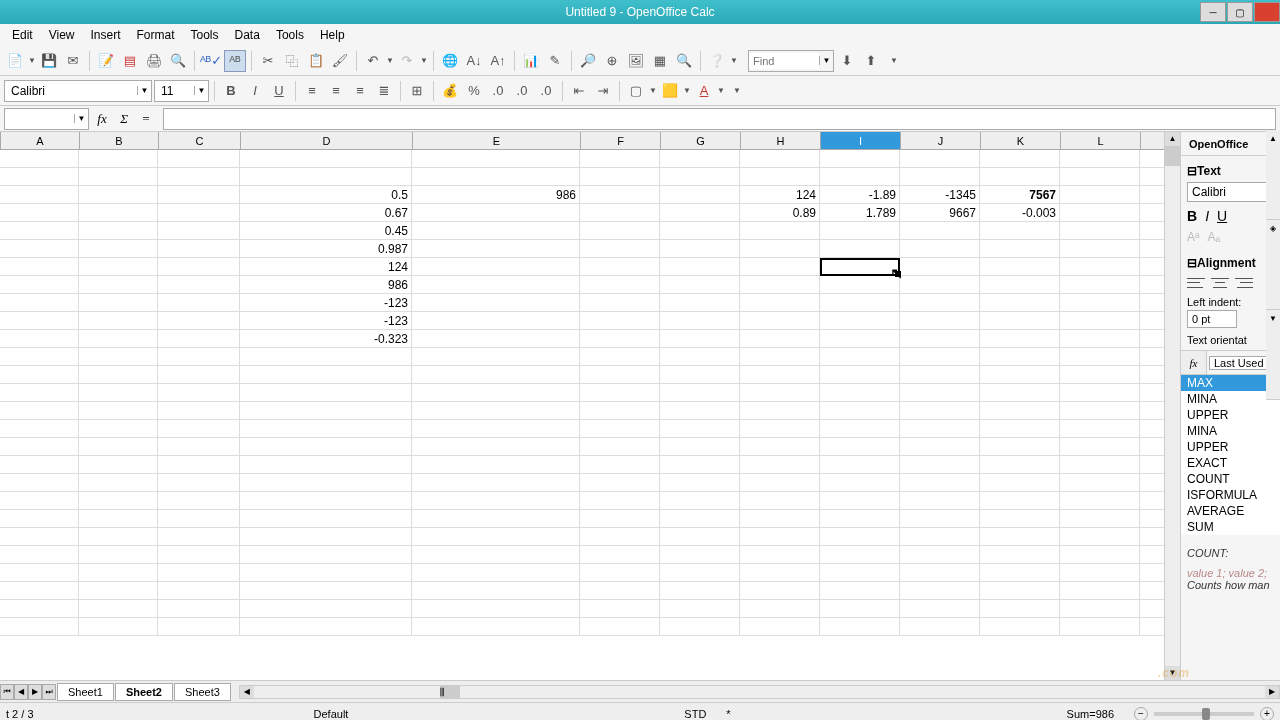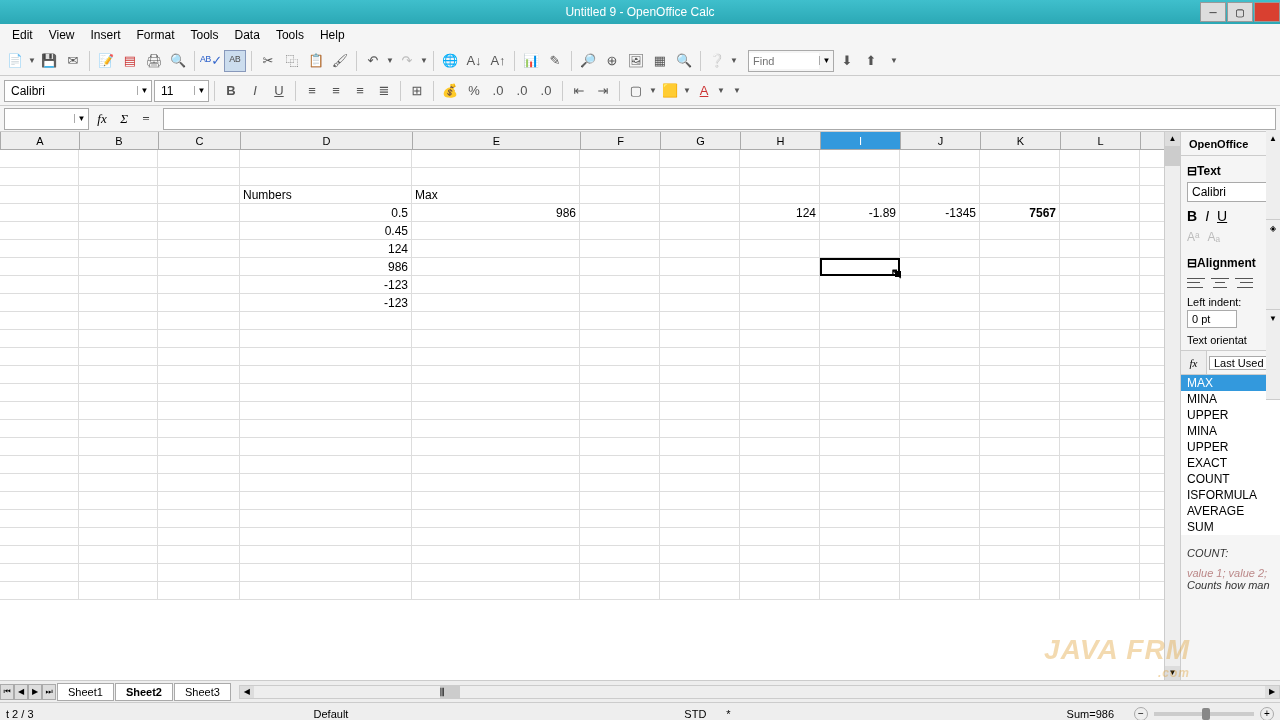--- a/index.html
+++ b/index.html
@@ -271,62 +271,76 @@
           <div class="cell" style="width: 80px;"></div>
           <div class="cell" style="width: 80px;"></div>
           <div class="cell" style="width: 80px;"></div>
           <div class="cell" style="width: 80px;"></div>
           <div class="cell" style="width: 80px;"></div>
         </div>
         <div class="row">
           <div class="cell" style="width: 79px;"></div>
           <div class="cell" style="width: 79px;"></div>
           <div class="cell" style="width: 82px;"></div>
-          <div class="cell" style="width: 172px;">Numbers</div>
-          <div class="cell" style="width: 168px;">Max</div>
-          <div class="cell" style="width: 80px;"></div>
-          <div class="cell" style="width: 80px;"></div>
-          <div class="cell" style="width: 80px;"></div>
-          <div class="cell" style="width: 80px;"></div>
-          <div class="cell" style="width: 80px;"></div>
-          <div class="cell" style="width: 80px;"></div>
-          <div class="cell" style="width: 80px;"></div>
-        </div>
-        <div class="row">
-          <div class="cell" style="width: 79px;"></div>
-          <div class="cell" style="width: 79px;"></div>
-          <div class="cell" style="width: 82px;"></div>
           <div class="cell right" style="width: 172px;">0.5</div>
           <div class="cell right" style="width: 168px;">986</div>
           <div class="cell" style="width: 80px;"></div>
           <div class="cell" style="width: 80px;"></div>
           <div class="cell right" style="width: 80px;">124</div>
           <div class="cell right" style="width: 80px;">-1.89</div>
           <div class="cell right" style="width: 80px;">-1345</div>
           <div class="cell right" style="width: 80px; font-weight: bold;">7567</div>
           <div class="cell" style="width: 80px;"></div>
         </div>
         <div class="row">
           <div class="cell" style="width: 79px;"></div>
           <div class="cell" style="width: 79px;"></div>
           <div class="cell" style="width: 82px;"></div>
+          <div class="cell right" style="width: 172px;">0.67</div>
+          <div class="cell" style="width: 168px;"></div>
+          <div class="cell" style="width: 80px;"></div>
+          <div class="cell" style="width: 80px;"></div>
+          <div class="cell right" style="width: 80px;">0.89</div>
+          <div class="cell right" style="width: 80px;">1.789</div>
+          <div class="cell right" style="width: 80px;">9667</div>
+          <div class="cell right" style="width: 80px;">-0.003</div>
+          <div class="cell" style="width: 80px;"></div>
+        </div>
+        <div class="row">
+          <div class="cell" style="width: 79px;"></div>
+          <div class="cell" style="width: 79px;"></div>
+          <div class="cell" style="width: 82px;"></div>
           <div class="cell right" style="width: 172px;">0.45</div>
           <div class="cell" style="width: 168px;"></div>
           <div class="cell" style="width: 80px;"></div>
           <div class="cell" style="width: 80px;"></div>
           <div class="cell" style="width: 80px;"></div>
           <div class="cell" style="width: 80px;"></div>
           <div class="cell" style="width: 80px;"></div>
           <div class="cell" style="width: 80px;"></div>
           <div class="cell" style="width: 80px;"></div>
         </div>
         <div class="row">
           <div class="cell" style="width: 79px;"></div>
           <div class="cell" style="width: 79px;"></div>
           <div class="cell" style="width: 82px;"></div>
+          <div class="cell right" style="width: 172px;">0.987</div>
+          <div class="cell" style="width: 168px;"></div>
+          <div class="cell" style="width: 80px;"></div>
+          <div class="cell" style="width: 80px;"></div>
+          <div class="cell" style="width: 80px;"></div>
+          <div class="cell" style="width: 80px;"></div>
+          <div class="cell" style="width: 80px;"></div>
+          <div class="cell" style="width: 80px;"></div>
+          <div class="cell" style="width: 80px;"></div>
+        </div>
+        <div class="row">
+          <div class="cell" style="width: 79px;"></div>
+          <div class="cell" style="width: 79px;"></div>
+          <div class="cell" style="width: 82px;"></div>
           <div class="cell right" style="width: 172px;">124</div>
           <div class="cell" style="width: 168px;"></div>
           <div class="cell" style="width: 80px;"></div>
           <div class="cell" style="width: 80px;"></div>
           <div class="cell" style="width: 80px;"></div>
           <div class="cell" style="width: 80px;"></div>
           <div class="cell" style="width: 80px;"></div>
           <div class="cell" style="width: 80px;"></div>
           <div class="cell" style="width: 80px;"></div>
         </div>
@@ -356,20 +370,34 @@
           <div class="cell" style="width: 80px;"></div>
           <div class="cell" style="width: 80px;"></div>
           <div class="cell" style="width: 80px;"></div>
           <div class="cell" style="width: 80px;"></div>
         </div>
         <div class="row">
           <div class="cell" style="width: 79px;"></div>
           <div class="cell" style="width: 79px;"></div>
           <div class="cell" style="width: 82px;"></div>
           <div class="cell right" style="width: 172px;">-123</div>
+          <div class="cell" style="width: 168px;"></div>
+          <div class="cell" style="width: 80px;"></div>
+          <div class="cell" style="width: 80px;"></div>
+          <div class="cell" style="width: 80px;"></div>
+          <div class="cell" style="width: 80px;"></div>
+          <div class="cell" style="width: 80px;"></div>
+          <div class="cell" style="width: 80px;"></div>
+          <div class="cell" style="width: 80px;"></div>
+        </div>
+        <div class="row">
+          <div class="cell" style="width: 79px;"></div>
+          <div class="cell" style="width: 79px;"></div>
+          <div class="cell" style="width: 82px;"></div>
+          <div class="cell right" style="width: 172px;">-0.323</div>
           <div class="cell" style="width: 168px;"></div>
           <div class="cell" style="width: 80px;"></div>
           <div class="cell" style="width: 80px;"></div>
           <div class="cell" style="width: 80px;"></div>
           <div class="cell" style="width: 80px;"></div>
           <div class="cell" style="width: 80px;"></div>
           <div class="cell" style="width: 80px;"></div>
           <div class="cell" style="width: 80px;"></div>
         </div>
         <div class="row">
@@ -706,14 +734,14 @@
   <div class="zoom">
     <div class="zoom-btn">−</div>
     <div class="zoom-slider">
         <div class="knob"></div>
       </div>
     <div class="zoom-btn">+</div>
   </div>
 </div>
 
 <div class="watermark">
-  <span>JAVA FRM</span><span class="sub">.com</span>
+  <span class="sub">.com</span>
 </div>
 
 </body></html>

